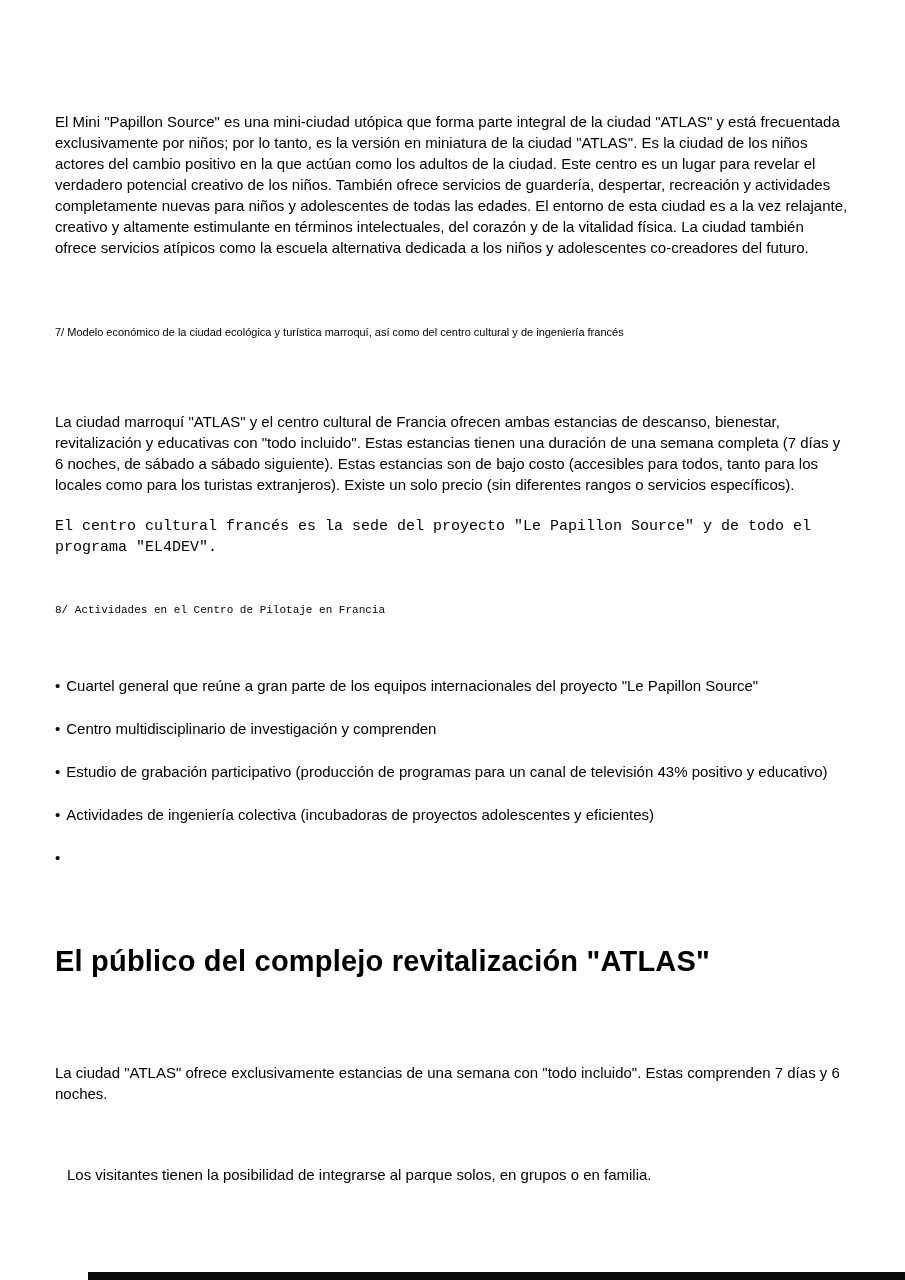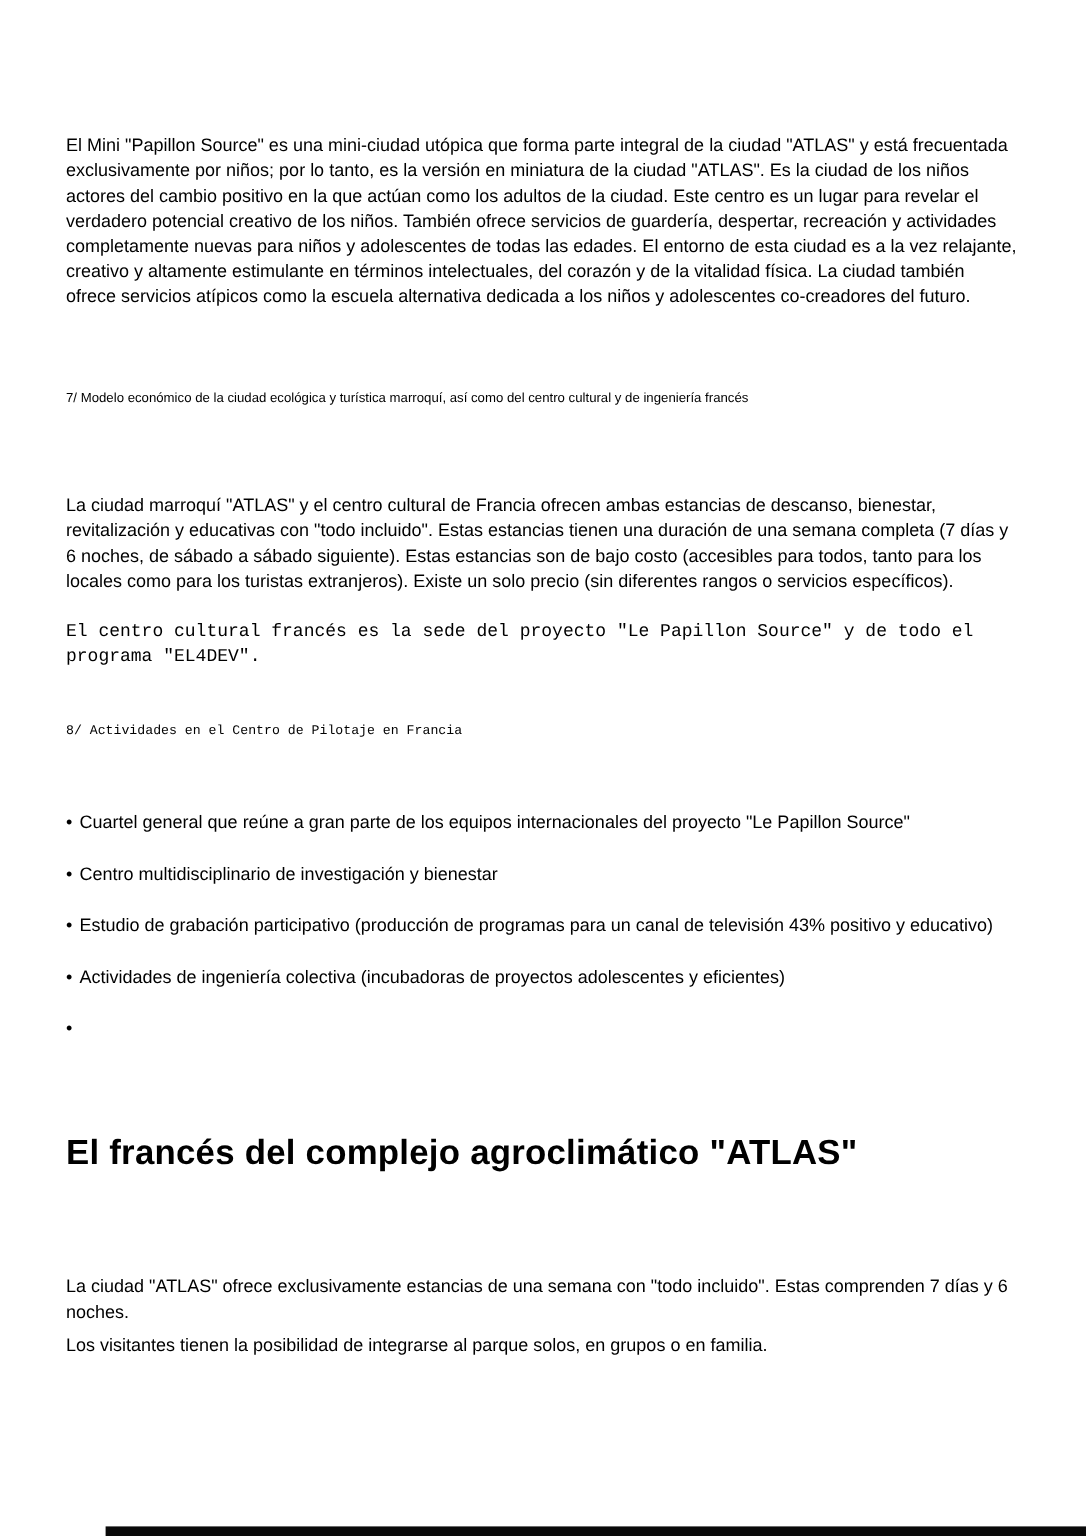--- a/index.html
+++ b/index.html
@@ -76,38 +76,38 @@
 
   <p class="section-heading" style="top: 589px; font-family: Liberation Mono, monospace;">8/ Actividades en el Centro de Pilotaje en Francia</p>
 
   <div class="bullet-line" style="top: 675px;">
     <span class="bullet-glyph">•</span>
     <span>Cuartel general que reúne a gran parte de los equipos internacionales del proyecto "Le Papillon Source"</span>
   </div>
 
   <div class="bullet-line" style="top: 718px;">
     <span class="bullet-glyph">•</span>
-    <span>Centro multidisciplinario de investigación y bienestar</span>
+    <span>Centro multidisciplinario de investigación y comprenden</span>
   </div>
 
   <div class="bullet-line" style="top: 761px;">
     <span class="bullet-glyph">•</span>
     <span>Estudio de grabación participativo (producción de programas para un canal de televisión 43% positivo y educativo)</span>
   </div>
 
   <div class="bullet-line" style="top: 804px;">
     <span class="bullet-glyph">•</span>
     <span>Actividades de ingeniería colectiva (incubadoras de proyectos adolescentes y eficientes)</span>
   </div>
 
   <div class="bullet-line" style="top: 847px;">
     <span class="bullet-glyph">•</span>
   </div>
 
-  <h1 class="main-heading" style="top: 944px; margin: 0;">El francés del complejo agroclimático "ATLAS"</h1>
+  <h1 class="main-heading" style="top: 944px; margin: 0;">El público del complejo revitalización "ATLAS"</h1>
 
   <p class="content-block" style="top: 1047px;">La ciudad "ATLAS" ofrece exclusivamente estancias de una semana con "todo incluido". Estas comprenden 7 días y 6 noches.</p>
 
-  <p class="content-block" style="top: 1096px;">Los visitantes tienen la posibilidad de integrarse al parque solos, en grupos o en familia.</p>
+  <p class="content-block" style="top: 1149px; margin-left: 12px;">Los visitantes tienen la posibilidad de integrarse al parque solos, en grupos o en familia.</p>
 
   <div class="page-break-bar"></div>
 
 </div>
 
 </body></html>

